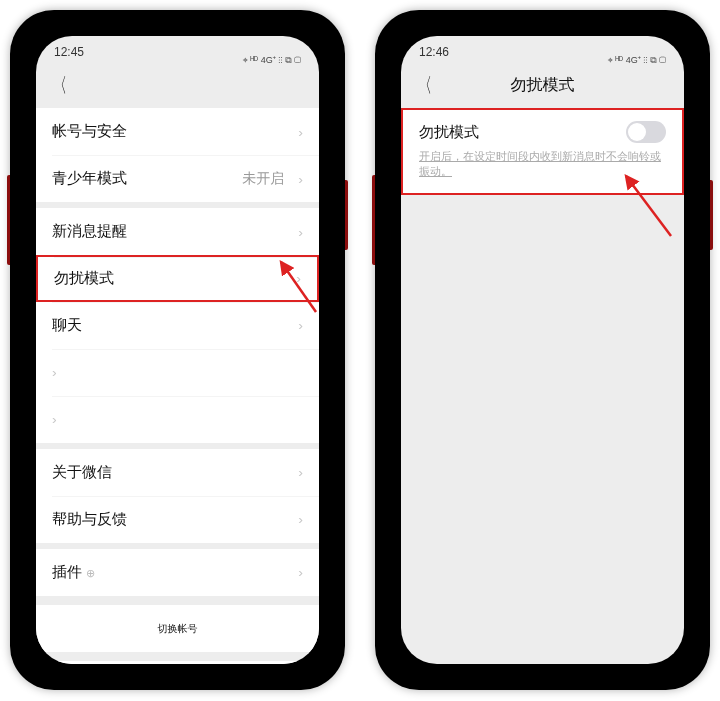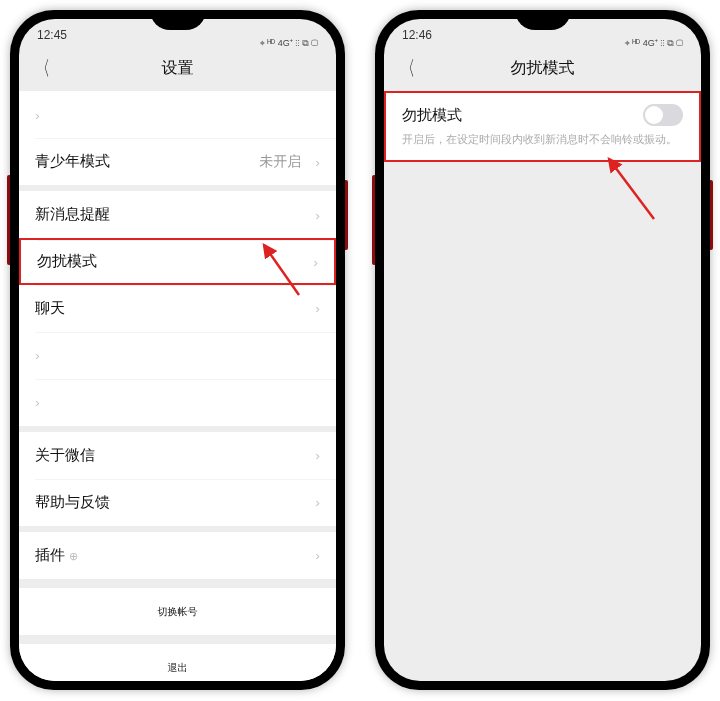--- a/index.html
+++ b/index.html
@@ -13,21 +13,21 @@
       display: flex;
       gap: 30px;
       padding: 10px;
       justify-content: center;
     }
     .phone-frame {
       width: 362px;
       height: 680px;
       background: #000;
       border-radius: 44px;
-      padding: 9px;
+      padding: 26px;
       position: relative;
       box-shadow: 0 0 10px rgba(0,0,0,0.3);
     }
     .phone-frame::before {
       
       content: "";
       position: absolute;
       left: -3px;
       top: 165px;
       width: 3px;
@@ -199,20 +199,21 @@
       width: 18px;
       height: 18px;
       background: #fff;
       border-radius: 50%;
     }
     .p2-desc {
       font-size: 11px;
       color: #aaa;
       margin-top: 6px;
       line-height: 1.4;
+      text-decoration: underline;
     }
     .red-arrow {
       position: absolute;
       pointer-events: none;
     }
     .plugin-icon {
       font-size: 11px;
       margin-left: 4px;
       color: #bbb;
     }
@@ -222,27 +223,27 @@
 
 <div class="phone-frame">
   <div class="notch"></div>
   <div class="screen">
     <div class="status-bar">
       <span>12:45</span>
       <span class="status-icons">⌖ ᴴᴰ 4G⁺ ⫶⫶ ⧉ ▢</span>
     </div>
     <div class="header">
       <span class="back">〈</span>
-      <span class="title">设置</span>
     </div>
 
     <div class="content">
 
       <div class="group">
         <div class="row">
+          <span class="row-label">帐号与安全</span>
           <span class="chevron">›</span>
         </div>
         <div class="row">
           <span class="row-label">青少年模式</span>
           <span class="row-value">未开启</span>
           <span class="chevron">›</span>
         </div>
       </div>
 
       <div class="group" style="position:relative;">

